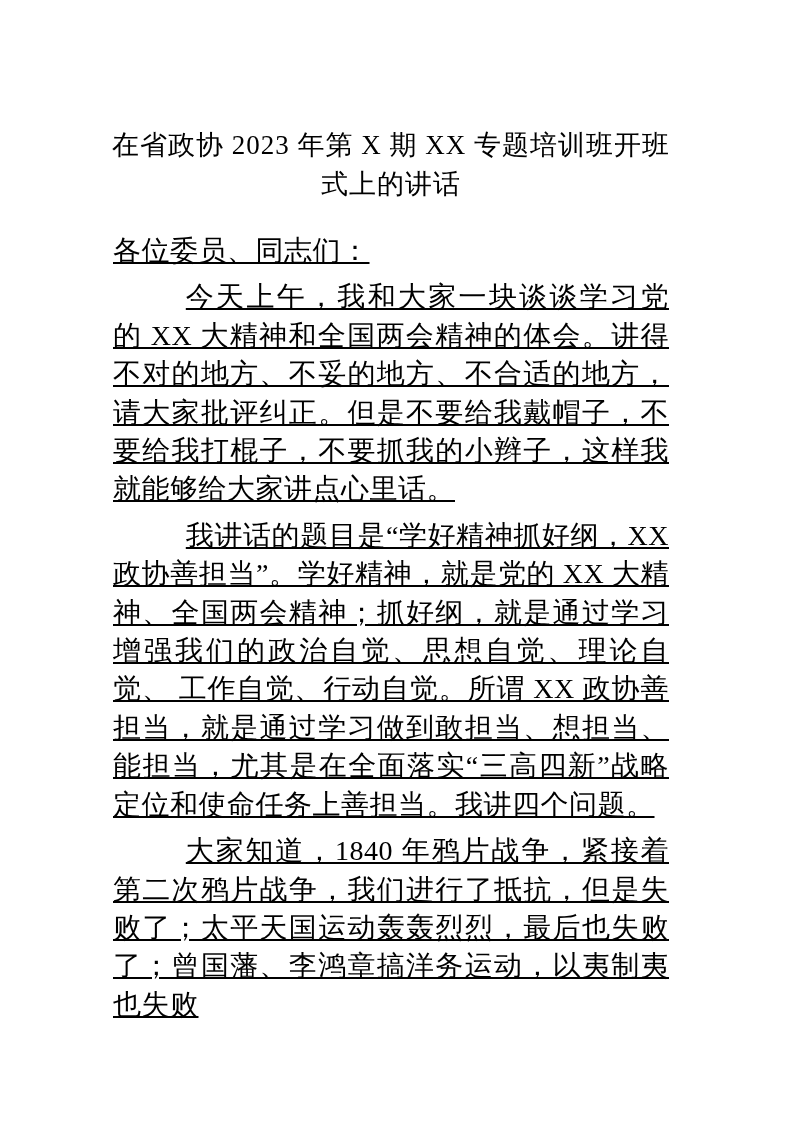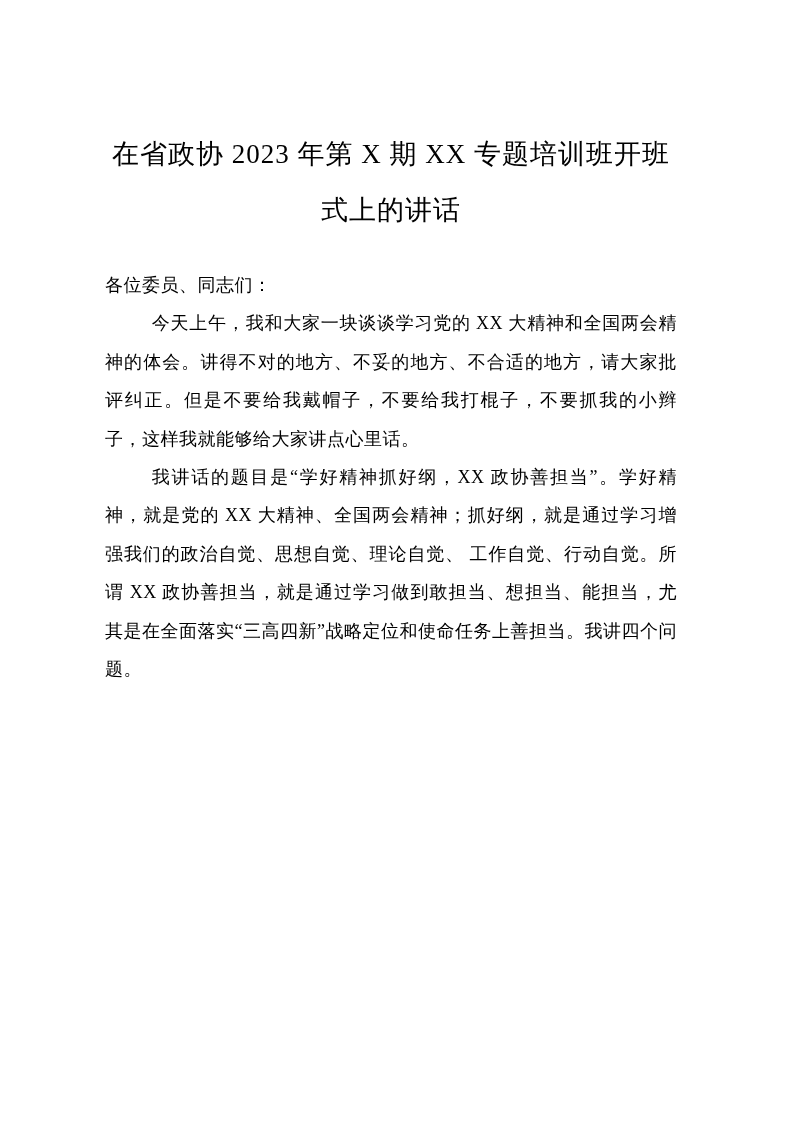--- a/index.html
+++ b/index.html
@@ -21,32 +21,33 @@
     position: absolute;
     left: 105px;
     top: 0;
     width: 572px;
     padding-top: 126px;
     box-sizing: border-box;
   }
   .doc-title {
     font-size: 27px;
     font-weight: normal;
-    line-height: 56px;
+    line-height: 39px;
     text-align: center;
     margin: 0 0 28px 0;
     letter-spacing: 1px;
   }
   .para {
-    font-size: 18px;
+    font-size: 28px;
     line-height: 38.4px;
     text-align: justify;
     text-justify: inter-ideograph;
-    margin: 0;
+    margin: 8px;
     letter-spacing: 0.5px;
+    text-decoration: underline;
   }
   .para.indent {
     text-indent: 2.6em;
   }
   .para.heading {
     font-weight: bold;
     text-align: left;
   }
 </style>
 </head>
@@ -57,14 +58,15 @@
     <h1 class="doc-title">在省政协 2023 年第 X 期 XX 专题培训班开班式上的讲话</h1>
 
     <p class="para">各位委员、同志们：</p>
 
     <p class="para indent">今天上午，我和大家一块谈谈学习党的 XX 大精神和全国两会精神的体会。讲得不对的地方、不妥的地方、不合适的地方，请大家批评纠正。但是不要给我戴帽子，不要给我打棍子，不要抓我的小辫子，这样我就能够给大家讲点心里话。</p>
 
     <p class="para indent">我讲话的题目是“学好精神抓好纲，XX 政协善担当”。学好精神，就是党的 XX 大精神、全国两会精神；抓好纲，就是通过学习增强我们的政治自觉、思想自觉、理论自觉、 工作自觉、行动自觉。所谓 XX 政协善担当，就是通过学习做到敢担当、想担当、能担当，尤其是在全面落实“三高四新”战略定位和使命任务上善担当。我讲四个问题。</p>
 
 
 
+    <p class="para indent">大家知道，1840 年鸦片战争，紧接着第二次鸦片战争，我们进行了抵抗，但是失败了；太平天国运动轰轰烈烈，最后也失败了；曾国藩、李鸿章搞洋务运动，以夷制夷也失败</p>
   </div>
 </div>
 
 </body></html>

